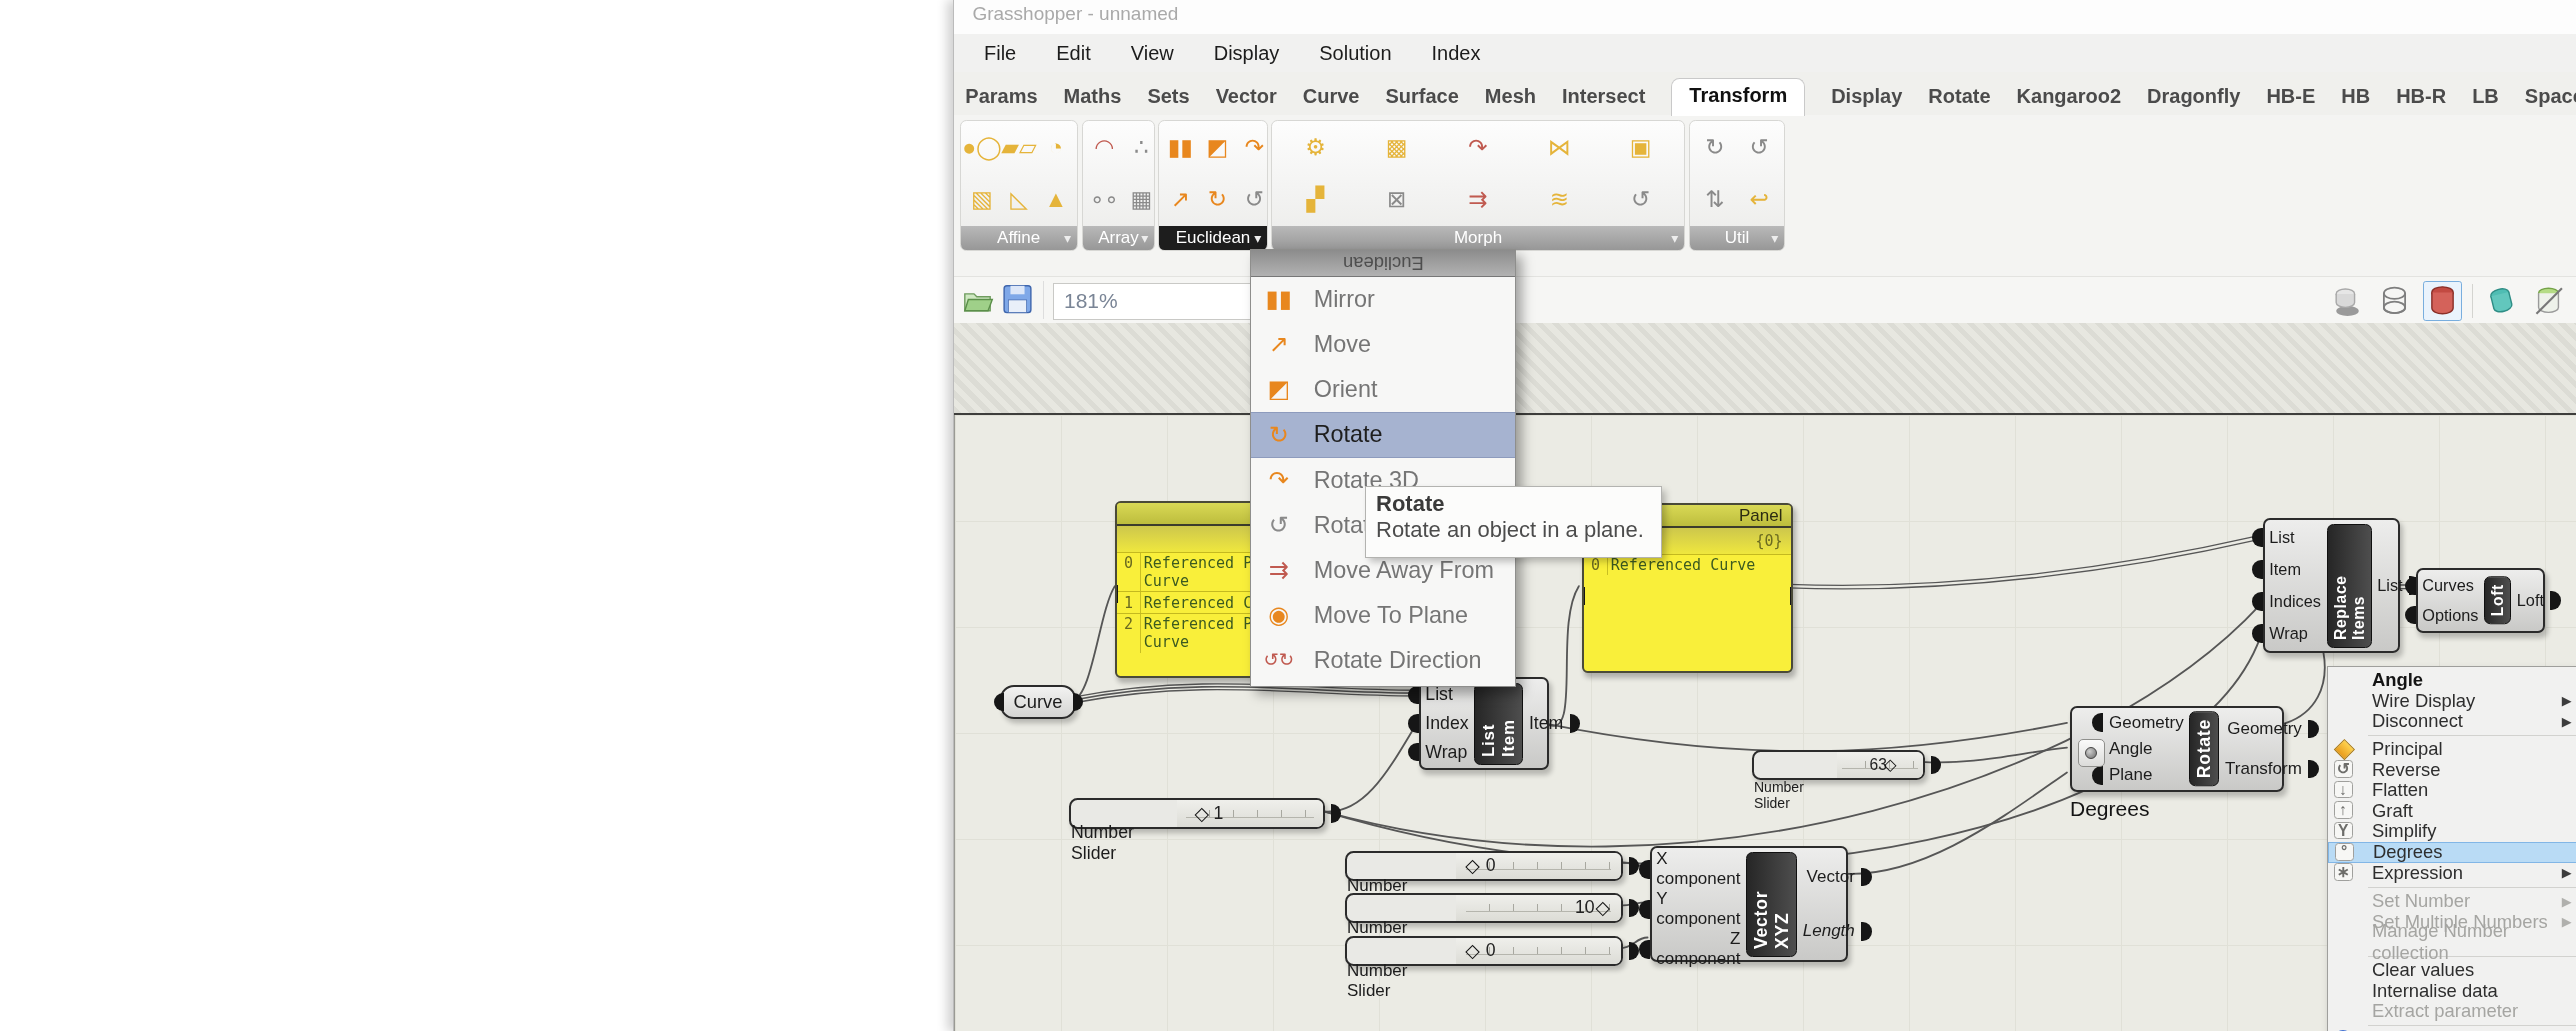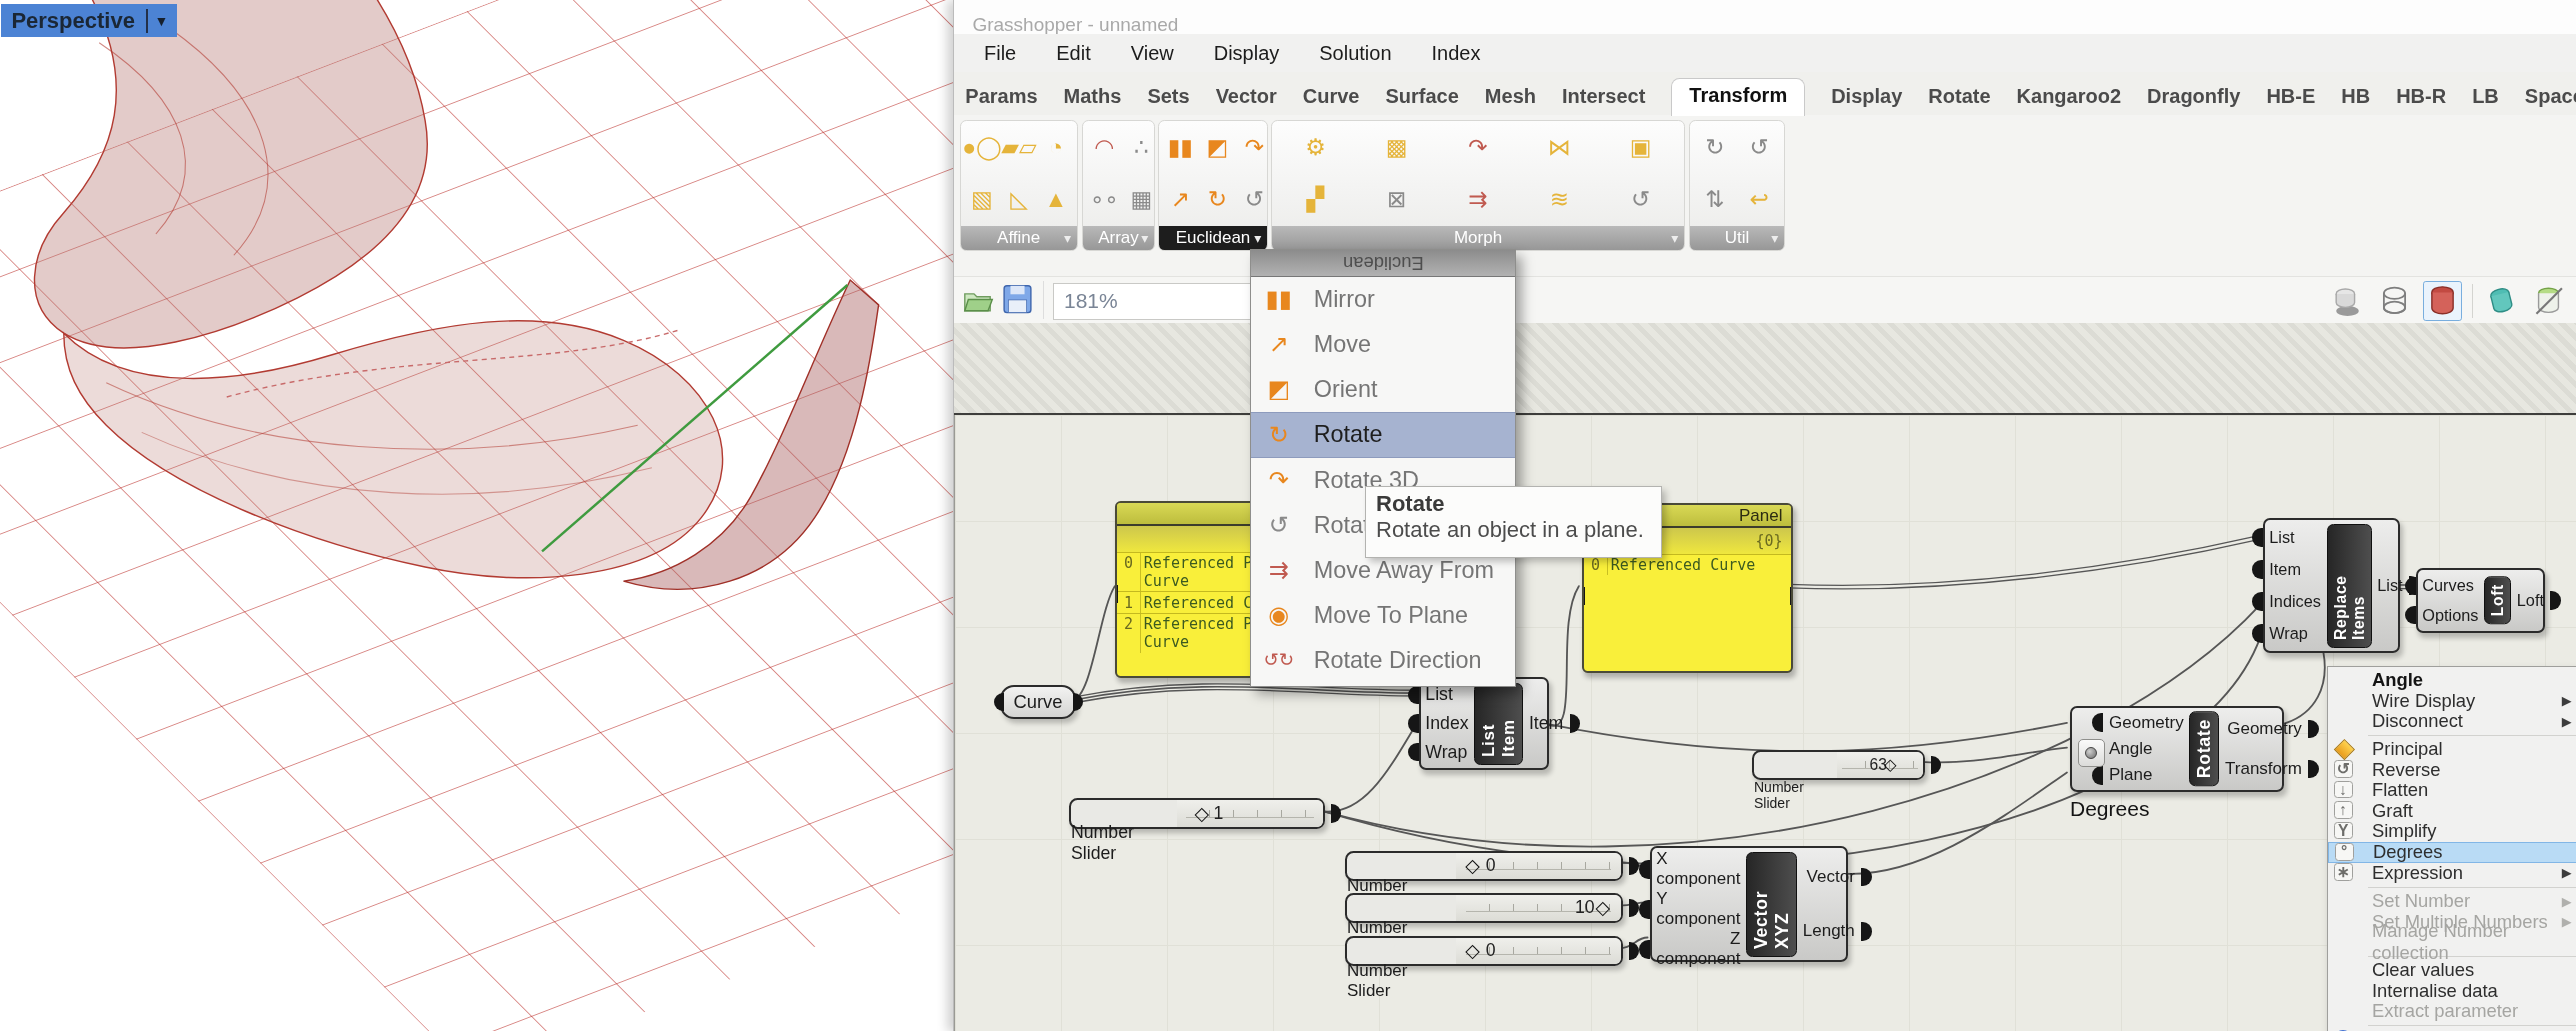--- a/index.html
+++ b/index.html
@@ -16,21 +16,21 @@
   #vp-chip{position:absolute;left:1.4px;top:4.3px;height:33px;background:#4c83d4;color:#1b2735;
     display:flex;align-items:center;font-weight:bold;font-size:22px;padding:0 8.5px 0 10px;}
   #vp-chip .div{width:1.4px;height:24px;background:#23304a;margin:0 7px 0 11.3px;}
   #vp-chip .car{font-size:14px;color:#16202e;}
   #surf{position:absolute;left:0;top:0;}
 
   
   #gh{position:absolute;left:953px;top:0;width:1623px;height:1032px;background:#f4f4f2;
     box-shadow:-5.7px 0 10px rgba(0,0,0,.18);border-left:0.7px solid #bbb;}
   #titlebar{position:absolute;left:0;top:0;width:100%;height:34px;background:#fdfdfd;}
-  #titlebar .t{position:absolute;left:18.4px;top:14px;font-size:19px;color:#a9a9a9;}
+  #titlebar .t{position:absolute;left:18.4px;top:3px;font-size:19px;color:#a9a9a9;}
   #menubar{position:absolute;left:0;top:34px;width:100%;height:38px;background:#f1f1f0;
     display:flex;align-items:center;gap:40px;padding-left:30px;font-size:20px;color:#1c1c1c;}
   #tabbar{position:absolute;left:0;top:72px;width:100%;height:43px;background:#f0f0ed;
     display:flex;align-items:flex-end;gap:26px;padding-left:11.3px;font-size:20px;color:#4b4b4b;
     border-bottom:0.7px solid #e0e0dd;white-space:nowrap;}
   #tabbar .tab{padding-bottom:7px;font-weight:bold;}
   #tabbar .tab.active{background:#fff;border:0.7px solid #c9c9c9;border-bottom:none;
     border-radius:8.5px 8.5px 0 0;padding:5.7px 17px 8.5px 17px;margin-bottom:-0.7px;color:#111;position:relative;z-index:3;}
 
   
@@ -149,42 +149,20 @@
 
   #note{position:absolute;left:1116px;top:795px;width:283px;z-index:6;font-size:21px;color:#141414;line-height:28px;}
   .angicon{position:absolute;left:5.7px;top:31px;width:25.5px;height:25.5px;background:linear-gradient(#fafafa,#dcdcda);
     border:1.4px solid #8f8f8c;border-radius:5px;display:flex;align-items:center;justify-content:center;z-index:7;}
   .angicon b{width:10px;height:10px;border-radius:50%;background:radial-gradient(circle at 35% 35%,#cfcfcf,#6b6b6b);border:0.7px solid #444;}
 </style>
 </head>
 <body>
 <div id="screen">
 
-  <div id="viewport">
-    <div id="ground"></div>
-    <svg id="surf" width="953" height="1032" viewBox="0 0 1345 1456">
-      <path d="M 120,-20 C 200,120 160,220 90,300 C 40,355 30,430 90,470 C 170,520 320,470 420,420
-               C 540,360 620,280 600,170 C 585,80 540,10 520,-20 Z" fill="rgba(186,124,120,.40)" stroke="#b23b32" stroke-width="2"></path>
-      <path d="M 90,470 C 180,560 340,540 470,500 C 620,455 760,430 880,480 C 1000,530 1060,640 990,730
-               C 920,820 740,830 600,800 C 430,765 240,690 150,600 C 110,560 90,520 90,470 Z" fill="rgba(186,124,120,.28)" stroke="#b23b32" stroke-width="2"></path>
-      <path d="M 1200,395 C 1150,500 1105,620 1060,700 C 1020,770 950,810 880,820 C 980,850 1090,820 1150,730
-               C 1210,640 1230,500 1240,430 Z" fill="rgba(170,100,100,.45)" stroke="#a03028" stroke-width="2"></path>
-      <path d="M 140,60 C 260,140 300,240 220,330" fill="none" stroke="#b23b32" stroke-width="1.5" opacity=".6"></path>
-      <path d="M 240,40 C 380,140 420,260 330,360" fill="none" stroke="#b23b32" stroke-width="1.5" opacity=".6"></path>
-      <path d="M 150,540 C 360,640 640,660 900,600" fill="none" stroke="#b23b32" stroke-width="1.5" opacity=".55"></path>
-      <path d="M 200,610 C 420,710 680,720 920,660" fill="none" stroke="#b23b32" stroke-width="1.5" opacity=".45"></path>
-      <path d="M 320,560 C 560,495 780,520 960,465" fill="none" stroke="#c86a6a" stroke-width="2" stroke-dasharray="7 6"></path>
-      <line x1="1196" y1="402" x2="765" y2="778" stroke="#3f9b3f" stroke-width="3.5"></line>
-    </svg>
-    <div id="vp-chip">
-      <span>Perspective</span>
-      <span class="div"></span>
-      <span class="car">▼</span>
-    </div>
-  </div>
 
   <div id="gh">
 
     <div id="titlebar">
       <span class="t">Grasshopper - unnamed</span>
     </div>
 
     <div id="menubar">
       <span>File</span>
       <span>Edit</span>
@@ -449,21 +427,21 @@
 
     <div class="gcomp" style="left:696px;top:846px;width:194px;height:112px;">
       <div class="col" style="font-size:17px;">
         <span class="prow in" style="font-size:17px;">X component</span>
         <span class="prow in" style="font-size:17px;">Y component</span>
         <span class="prow in" style="font-size:17px;text-align:right;">Z component</span>
       </div>
       <span class="band">Vector XYZ</span>
       <div class="col outs">
         <span class="prow out" style="font-size:17px;">Vector</span>
-        <span class="prow out" style="font-size:17px;">Length</span>
+        <span class="prow out" style="font-size:17px;font-style:italic;">Length</span>
       </div>
     </div>
 
     <div class="gcomp" style="left:1116px;top:706px;width:210px;height:82px;">
       <span class="angicon">
           <b></b>
         </span>
       <div class="col" style="padding-left:37px;">
         <span class="prow in" style="font-size:17px;">Geometry</span>
         <span class="prow in" style="font-size:17px;">Angle</span>

